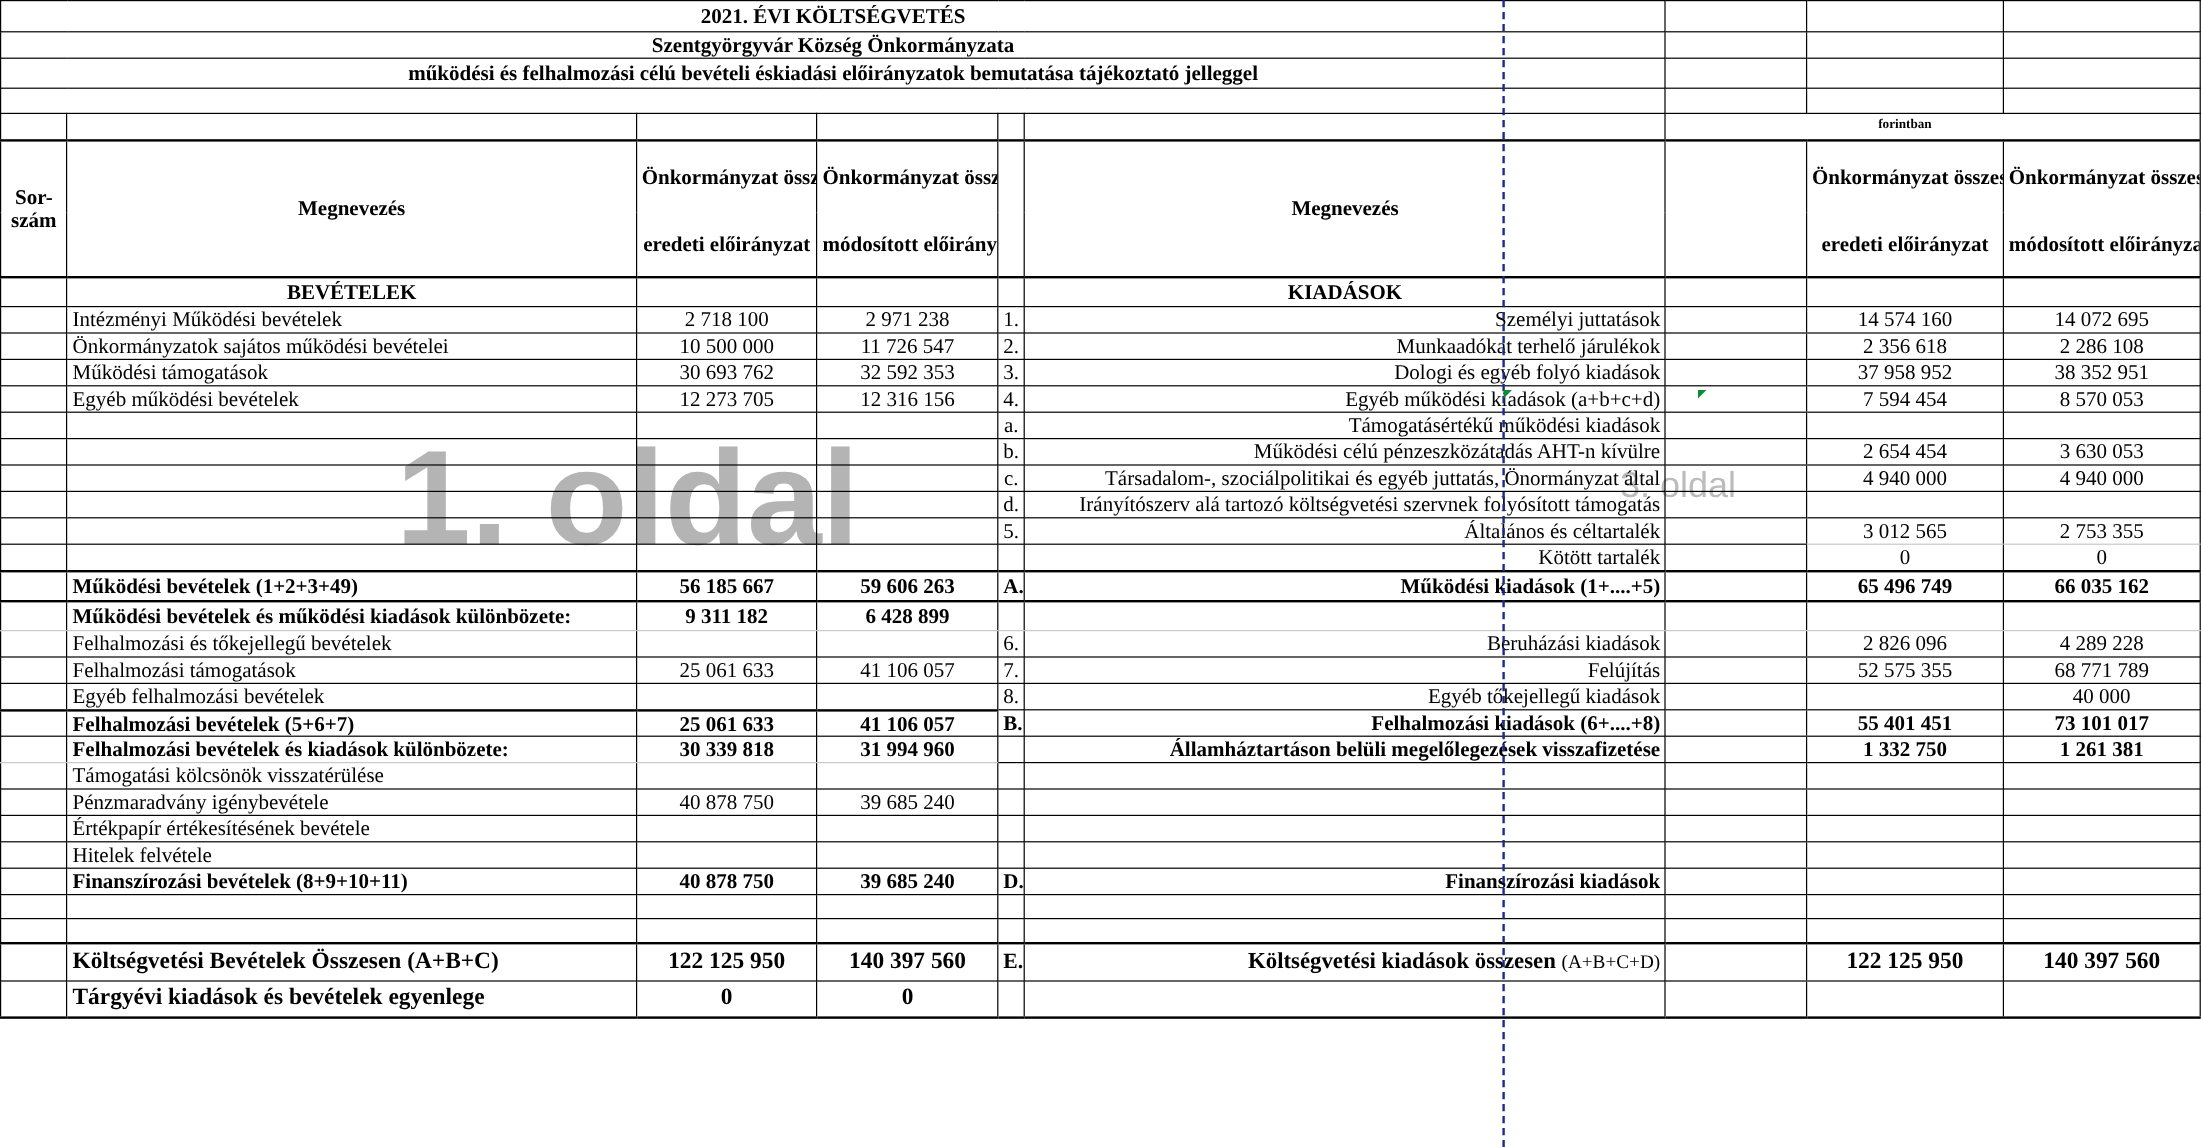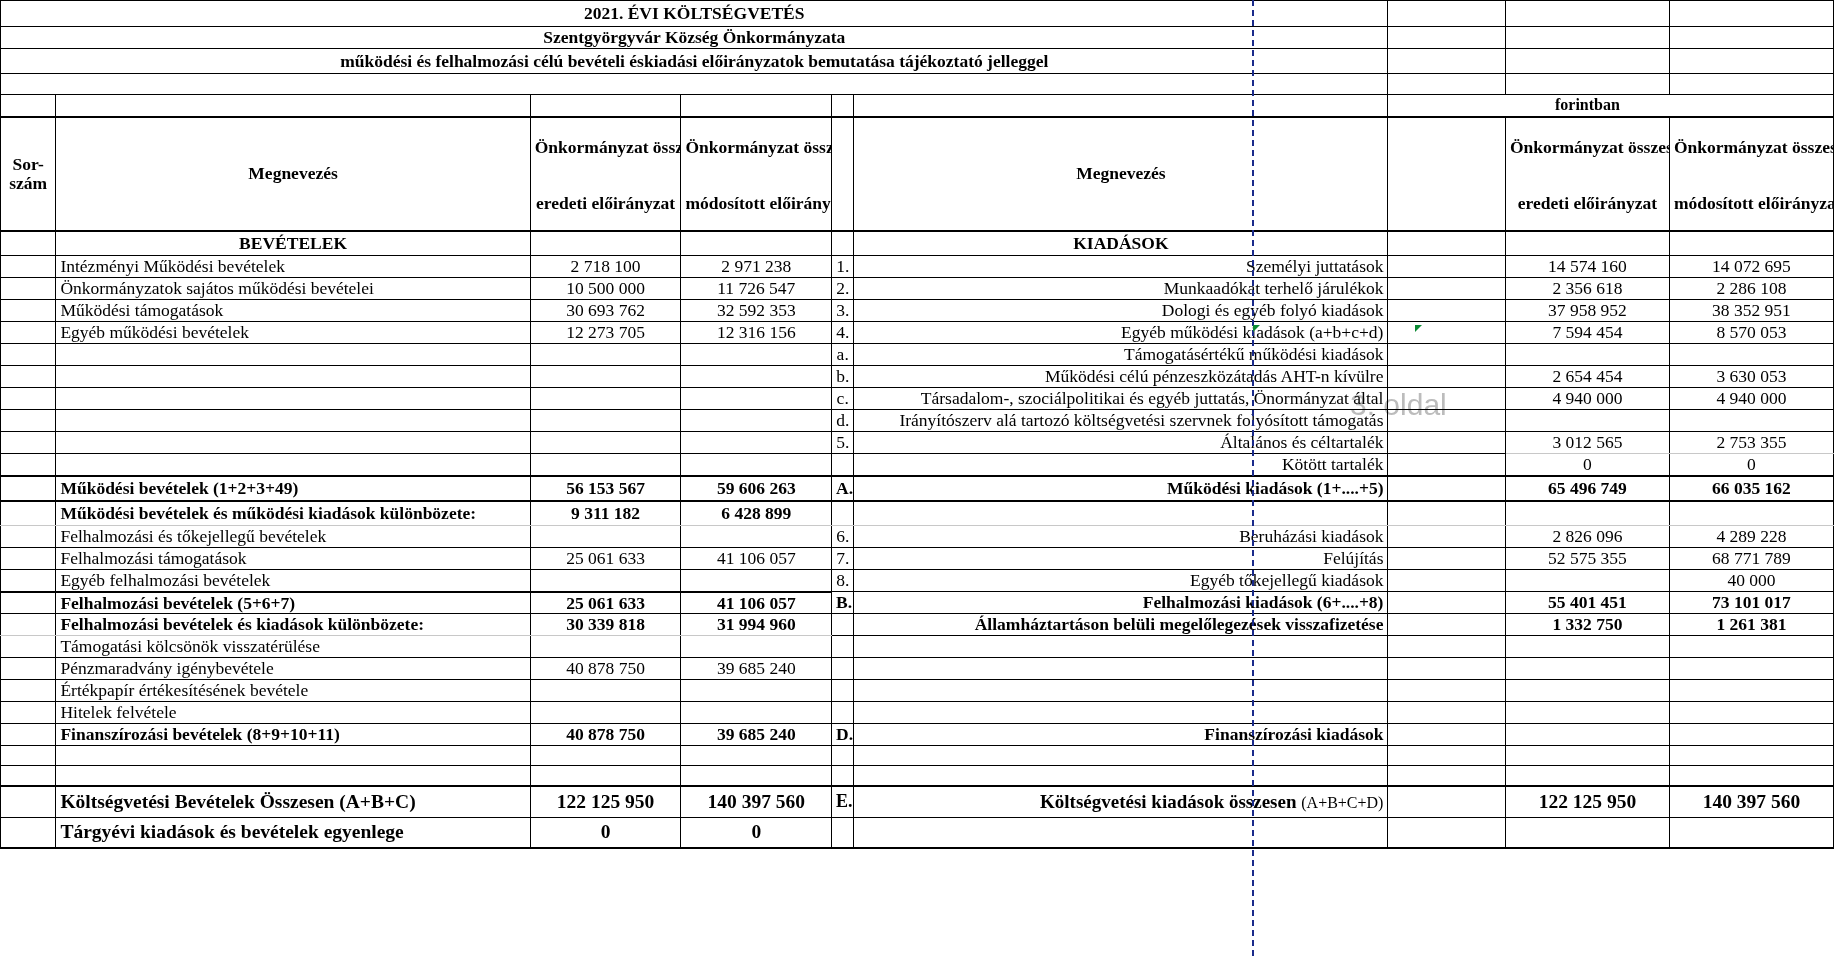--- a/index.html
+++ b/index.html
@@ -100,20 +100,21 @@
   .hdr{font-size:16.5px;font-weight:bold;text-align:center;white-space:normal;line-height:1.15;}
   .hdr2{font-size:15.5px;font-weight:bold;text-align:center;white-space:normal;line-height:1.15;}
   .sec{font-size:18px;font-weight:bold;text-align:center;}
   tr.r{height:22px}
 </style>
 </head>
 <body>
 
 <div class="sheet">
 
+  <div class="wm" id="wm-left">1. oldal</div>
   <div class="wm" id="wm-right">3. oldal</div>
 
   <div class="pagebreak" id="pb1"></div>
   <div class="flag" id="flag1"></div>
   <div class="flag" id="flag2"></div>
 
   <table class="grid">
     <colgroup>
       <col class="c-sor">
         <col class="c-meg">
@@ -153,21 +154,21 @@
       </tr>
 
       <tr style="height:22px" class="thickbot">
         <td class="thickbot"></td>
         <td class="thickbot"></td>
         <td class="thickbot"></td>
         <td class="thickbot"></td>
         <td class="thickbot"></td>
         <td class="thickbot"></td>
         <td class="thickbot noright"></td>
-        <td class="thickbot ctr b noleft noright" style="font-size:16px">forintban</td>
+        <td class="thickbot ctr b noleft noright" style="font-size:11px">forintban</td>
         <td class="thickbot noleft"></td>
       </tr>
 
       <tr style="height:60px">
         <td rowspan="2" class="hdr">
           <span>Sor-</span><br>
           <span>szám</span>
         </td>
         <td rowspan="2" class="hdr">Megnevezés</td>
         <td class="hdr nobot">Önkormányzat összesen</td>
@@ -310,21 +311,21 @@
         <td class="ctr"></td>
         <td class="rgt">Kötött tartalék</td>
         <td class="noright"></td>
         <td class="ctr lighttop">0</td>
         <td class="ctr lighttop">0</td>
       </tr>
 
       <tr class="r" style="height:25px">
         <td class="thicktop thickbot"></td>
         <td class="b thicktop thickbot">Működési bevételek (1+2+3+49)</td>
-        <td class="ctr b thicktop thickbot">56 153 567</td>
+        <td class="ctr b thicktop thickbot">56 185 667</td>
         <td class="ctr b thicktop thickbot">59 606 263</td>
         <td class="ctr b thicktop thickbot">A.</td>
         <td class="lft b thicktop thickbot">Működési kiadások (1+....+5)</td>
         <td class="thicktop thickbot noright"></td>
         <td class="ctr b thicktop thickbot">65 496 749</td>
         <td class="ctr b thicktop thickbot">66 035 162</td>
       </tr>
 
       <tr class="r" style="height:25px">
         <td class="lightbot"></td>

